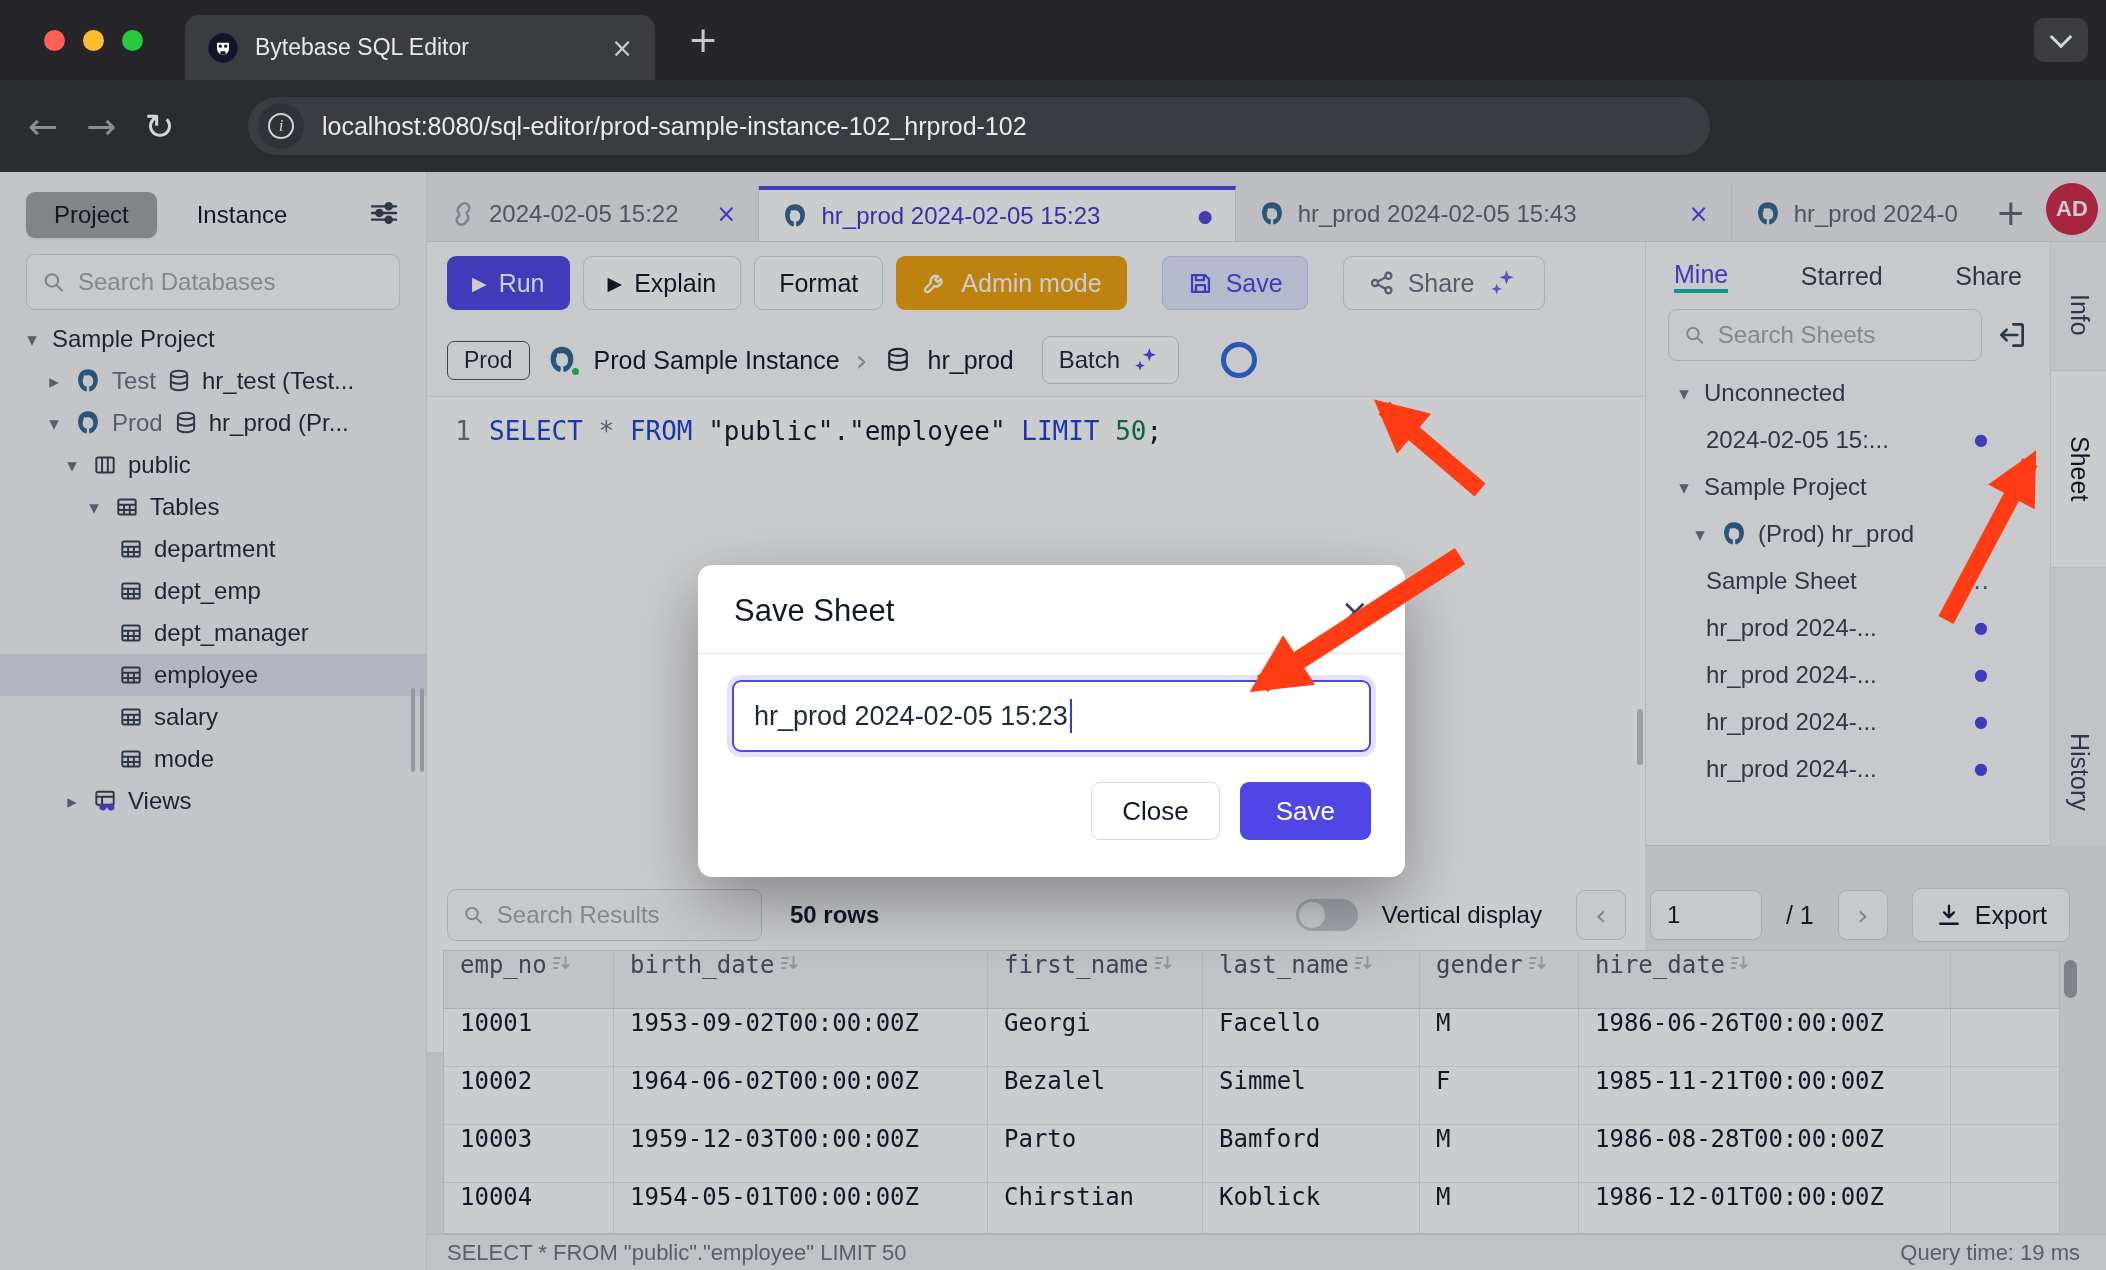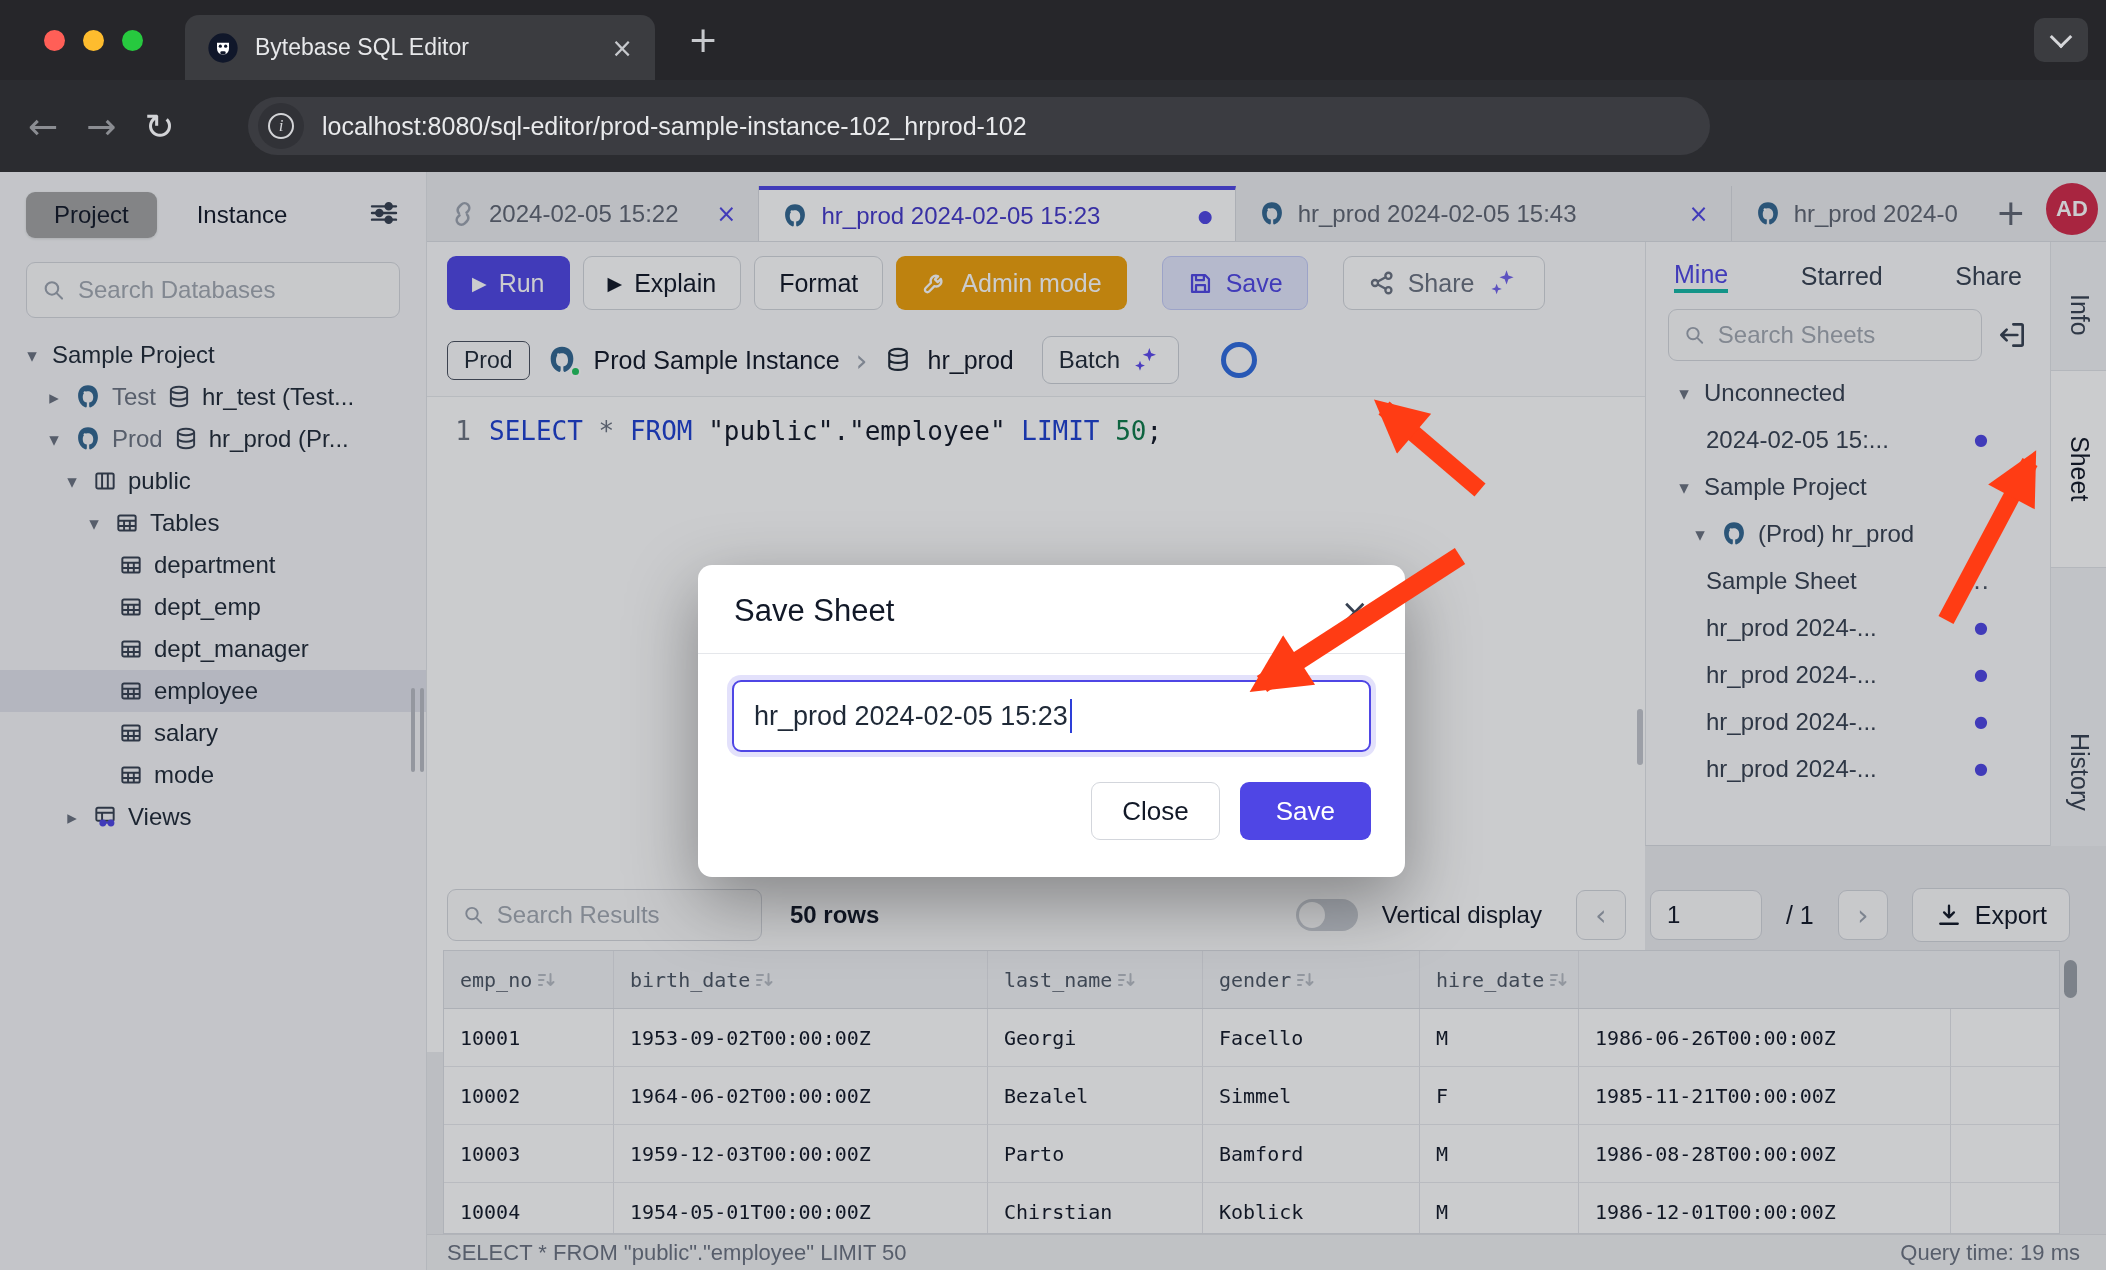--- a/index.html
+++ b/index.html
@@ -30,21 +30,21 @@
   .panelicon::after{content:"";position:absolute;left:5px;top:5px;bottom:5px;width:13px;background:#2b2c30;border-radius:4px}
   .incog{height:58px;background:#3b3c41;border-radius:29px;display:flex;align-items:center;gap:14px;padding:0 26px;color:#e9eaec;font-size:25px}
   .dots3{color:#c7c9cd;font-size:30px}
   
   .app{position:absolute;left:0;top:172px;width:2106px;height:1098px;background:#ecedf0}
   .sidebar{position:absolute;left:0;top:0;width:427px;height:1098px;background:#f6f7f9;border-right:1px solid #e2e4e8}
   .sb-head{display:flex;align-items:center;padding:20px 26px 8px 26px;gap:40px}
   .sb-tab-active{background:#a3a3a3;border-radius:9px;padding:9px 28px;font-size:24px;color:#111827;box-shadow:0 1px 3px rgba(0,0,0,.12)}
   .sb-tab{font-size:24px;color:#111827}
   .sb-filter{margin-left:auto}
-  .searchbox{margin:16px 26px;height:56px;border:1.5px solid #d5d8dd;border-radius:9px;background:#fbfbfc;display:flex;align-items:center;gap:12px;padding:0 14px}
+  .searchbox{margin:8px 26px;height:56px;border:1.5px solid #d5d8dd;border-radius:9px;background:#fbfbfc;display:flex;align-items:center;gap:12px;padding:0 14px}
   .searchbox input{border:0;outline:0;background:transparent;font-size:24px;color:#111827;width:100%;font-family:"Liberation Sans",sans-serif}
   .searchbox input::placeholder{color:#a2a8b1}
   .tree{font-size:24px;color:#1f2937}
   .trow{height:42px;display:flex;align-items:center;gap:10px;white-space:nowrap;overflow:hidden}
   .trow.sel{background:#e2e3ec}
   .caret{color:#6b7280;font-size:19px;width:20px;text-align:center;flex:none}
   .ticon{flex:none;display:flex}
   .sbgrip{position:absolute;right:2px;top:516px;display:flex;gap:5px}
   .sbgrip i{display:block;width:4px;height:84px;background:#b9bcc3;border-radius:2px}
   
@@ -97,21 +97,21 @@
   .toggle{width:62px;height:32px;border-radius:16px;background:#ccd0d6;position:relative;margin-left:auto;flex:none}
   .toggle::after{content:"";position:absolute;left:3px;top:3px;width:26px;height:26px;border-radius:50%;background:#fff}
   .tgl-label{font-size:24px;color:#111827}
   .pgbtn{width:50px;height:50px;border:1.5px solid #d3d6dc;border-radius:9px;background:#fbfbfc;color:#9ca3af;font-size:28px;display:flex;align-items:center;justify-content:center}
   .pginput{width:112px;height:50px;border:1.5px solid #d3d6dc;border-radius:9px;background:#fbfbfc;font-size:24px;color:#111827;padding-left:16px;outline:0;font-family:"Liberation Sans",sans-serif}
   .pgtotal{font-size:25px;color:#111827}
   .export{display:flex;align-items:center;gap:12px;border:1.5px solid #d3d6dc;border-radius:9px;background:#fbfbfc;height:54px;padding:0 22px;font-size:25px;color:#111827}
   .rtable{position:absolute;left:443px;top:778px;width:1617px;height:284px;overflow:hidden;border:1px solid #dcdee3;background:#fff}
   .rrow{display:grid;grid-template-columns:170px 374px 215px 217px 159px 372px 1fr;height:58px}
   .rrow.head{background:#f3f4f6;color:#4b5563;border-bottom:1px solid #d9dbe0}
-  .rcell{display:flex;align-items:center;gap:2px;padding-left:16px;border-right:1px solid #e3e5e9;font-size:20px;overflow:hidden;white-space:nowrap}
+  .rcell{display:flex;align-items:flex-start;gap:2px;padding-left:16px;border-right:1px solid #e3e5e9;font-size:24px;overflow:hidden;white-space:nowrap}
   .rrow:not(.head) .rcell{border-bottom:1px solid #e8eaed;color:#111827}
   .scrollthumb{position:absolute;left:2064px;top:788px;width:13px;height:38px;background:#9aa0a8;border-radius:7px}
   .statusbar{position:absolute;left:427px;top:1062px;width:1679px;height:36px;background:#f1f2f4;border-top:1px solid #dfe1e5;display:flex;align-items:center;justify-content:space-between;padding:0 26px 0 20px;font-size:22px;color:#6b7280}
   
   .backdrop{position:absolute;left:0;top:172px;width:2106px;height:1098px;background:rgba(17,21,32,.22);z-index:40}
   .modal{position:absolute;left:698px;top:565px;width:707px;height:312px;background:#fff;border-radius:14px;box-shadow:0 24px 70px rgba(0,0,0,.35);z-index:50}
   .m-head{display:flex;align-items:center;justify-content:space-between;padding:26px 36px 22px 36px}
   .m-title{font-size:31px;color:#111827}
   .m-x{font-size:34px;color:#374151}
   .m-div{border-top:1px solid #e5e7eb;margin:0 0 0 0}
@@ -569,20 +569,27 @@
             </svg>
           </div>
         <div class="rcell">
             <span>birth_date</span>
             <svg width="24" height="24" viewBox="0 0 24 24" fill="none" stroke="#b7bbc3" stroke-width="2" stroke-linecap="round">
               <path d="M5 7h6M5 12h4.5M5 17h3"></path>
               <path d="M16.5 6v11m0 0l-3-3m3 3l3-3"></path>
             </svg>
           </div>
         <div class="rcell">
+            <span>first_name</span>
+            <svg width="24" height="24" viewBox="0 0 24 24" fill="none" stroke="#b7bbc3" stroke-width="2" stroke-linecap="round">
+              <path d="M5 7h6M5 12h4.5M5 17h3"></path>
+              <path d="M16.5 6v11m0 0l-3-3m3 3l3-3"></path>
+            </svg>
+          </div>
+        <div class="rcell">
             <span>last_name</span>
             <svg width="24" height="24" viewBox="0 0 24 24" fill="none" stroke="#b7bbc3" stroke-width="2" stroke-linecap="round">
               <path d="M5 7h6M5 12h4.5M5 17h3"></path>
               <path d="M16.5 6v11m0 0l-3-3m3 3l3-3"></path>
             </svg>
           </div>
         <div class="rcell">
             <span>gender</span>
             <svg width="24" height="24" viewBox="0 0 24 24" fill="none" stroke="#b7bbc3" stroke-width="2" stroke-linecap="round">
               <path d="M5 7h6M5 12h4.5M5 17h3"></path>

